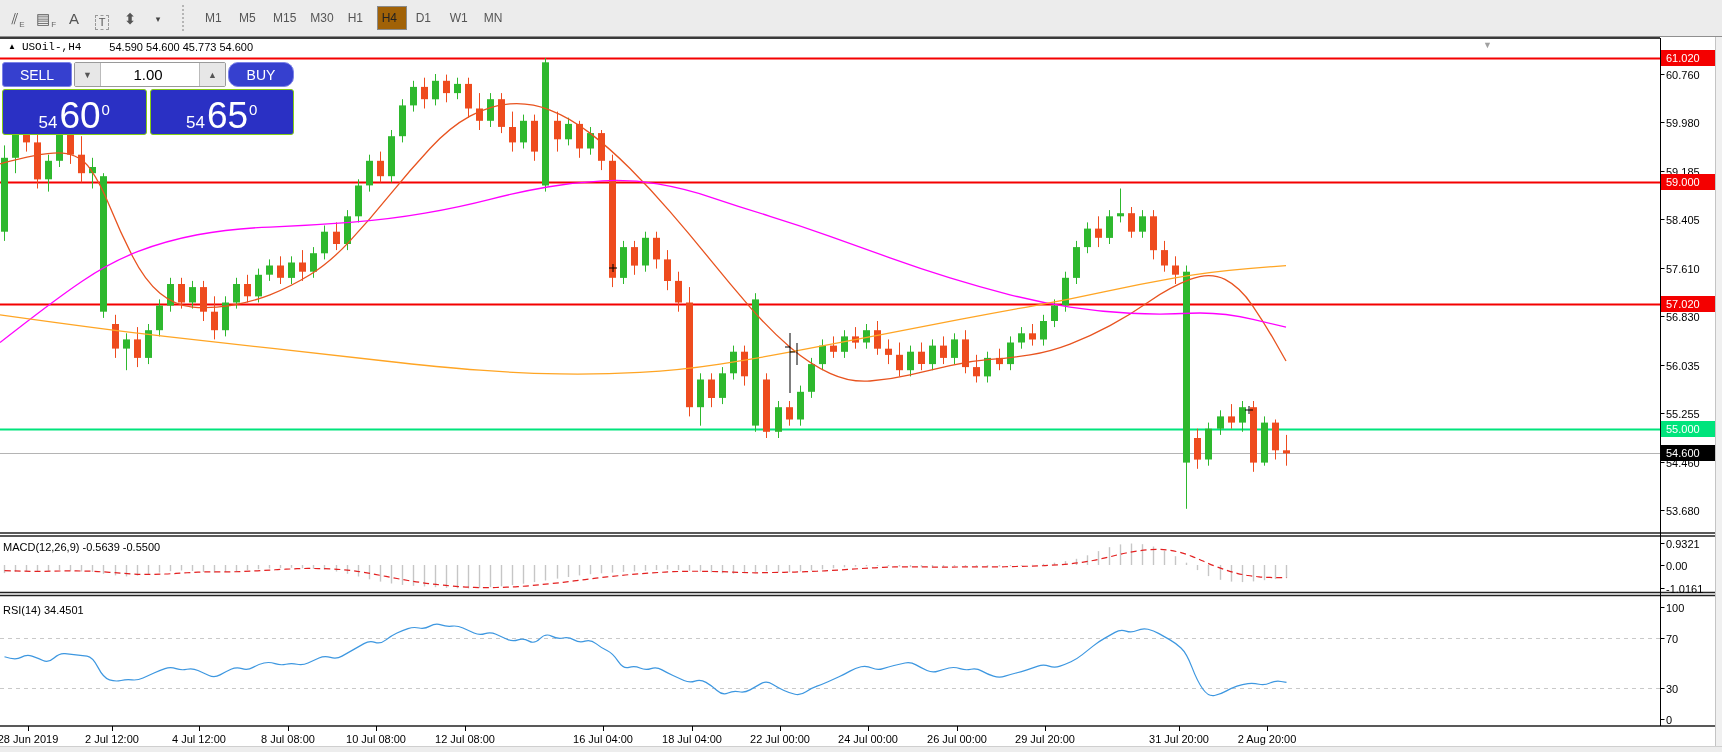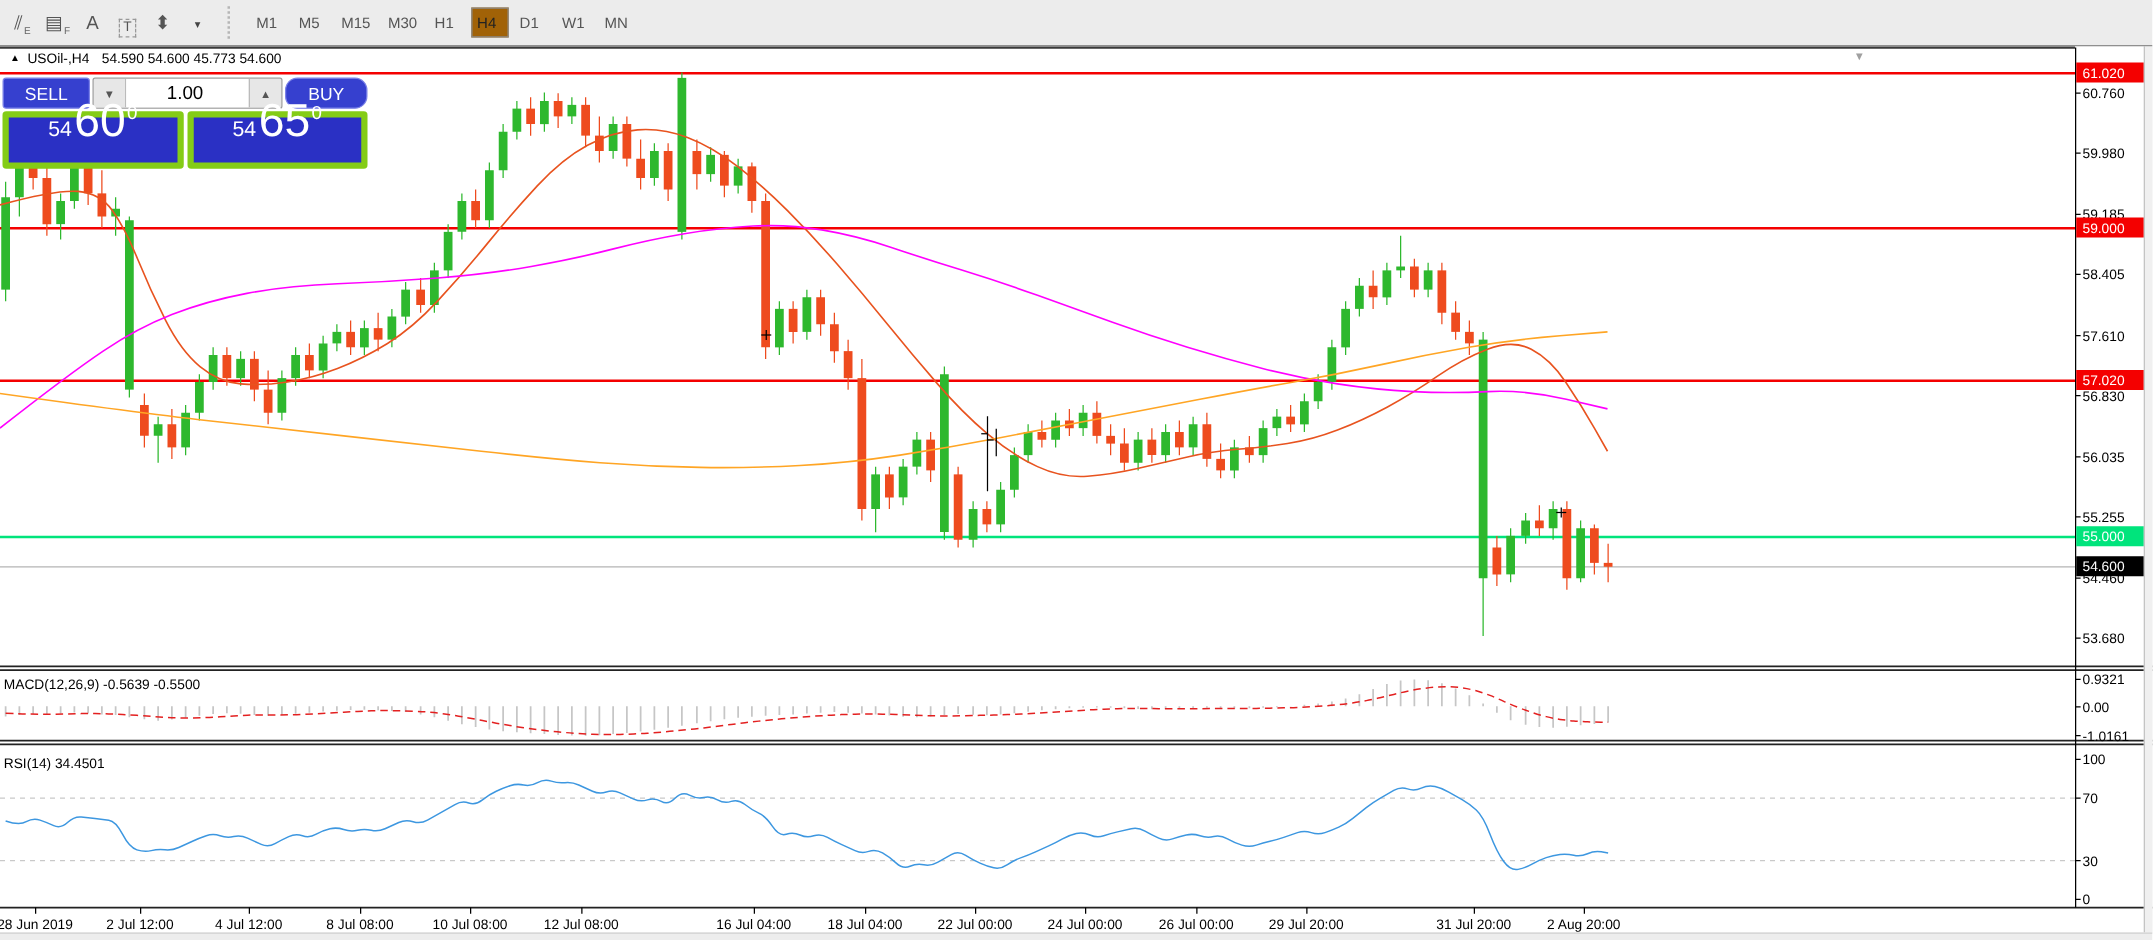--- a/index.html
+++ b/index.html
@@ -15,38 +15,38 @@
   .tool.boxed .g{border:1px dashed #999;font-size:11px;line-height:13px;padding:0 3px;}
   .tool.caret .g{font-size:9px;color:#444;}
   .tb-sep{width:8px;height:26px;margin:0 6px 0 10px;border-left:2px dotted #b5b5b5;}
   .tf{min-width:30px;height:24px;margin:0 2px;border:1px solid transparent;background:transparent;
       color:#555;font-size:12px;font-family:"Liberation Sans",sans-serif;text-align:left;padding:0 4px;}
   .tf.active{background:#a16207;border:1px solid #8a8a8a;color:#222;}
   
   .title-row{position:absolute;left:0;top:37px;width:1660px;height:15px;background:#fff;z-index:3;
              border-top:2px solid #3a3a3a;display:flex;align-items:center;font-size:11px;color:#000;}
   .title-row .tri{font-size:8px;margin:0 6px 0 8px;color:#000;}
-  .title-row .sym{margin-right:10px;}
+  .title-row .sym{margin-right:28px;font-family:Liberation Mono, monospace;}
   .scroll-marker{position:absolute;left:1483px;top:40px;font-size:9px;color:#a0a0a0;z-index:3;}
   
   .trade{position:absolute;left:2px;top:62px;width:292px;z-index:4;font-family:"Liberation Sans",sans-serif;}
   .trade .row1{display:flex;height:25px;gap:2px;}
   .btn-blue{background:#3640cf;border:1px solid #7b82e8;border-radius:3px;color:#fff;font-size:14px;
             display:flex;align-items:center;justify-content:center;}
   .sell-btn{flex:0 0 68px;}
   .buy-btn{flex:0 0 64px;border-radius:10px;}
   .vol{flex:1;display:flex;border:1px solid #9a9a9a;background:#fff;border-radius:2px;overflow:hidden;}
   .spin{width:26px;background:#e7e7e7;border:0;color:#555;font-size:9px;}
   .spin.dn{border-right:1px solid #bbb;}
   .spin.up{border-left:1px solid #bbb;}
   .vol input{flex:1;border:0;outline:none;text-align:center;font-size:15px;padding-right:6px;width:60px;
              font-family:"Liberation Sans",sans-serif;color:#000;}
   .trade .row2{display:flex;gap:3px;margin-top:2px;height:46px;}
-  .price-box{flex:1;background:#2a30c4;border:5px solid #84cc16;border-radius:3px;color:#fff;
-             display:flex;align-items:flex-end;justify-content:center;padding-bottom:16px;}
+  .price-box{flex:1;background:#2a30c4;border:1px solid #84cc16;border-radius:3px;color:#fff;
+             display:flex;align-items:flex-end;justify-content:center;padding-bottom:1px;}
   .price-box .small{font-size:17px;line-height:20px;margin-right:2px;}
   .price-box .big{font-size:37px;line-height:34px;font-weight:400;}
   .price-box .sup{font-size:15px;line-height:14px;position:relative;top:-16px;margin-left:1px;}
   
   #chart-svg{position:absolute;left:0;top:0;z-index:1;}
   .bottom-strip{position:absolute;left:0;top:746px;width:1722px;height:6px;background:#ededed;
                 border-top:1px solid #cfcfcf;z-index:2;}
   .v-scroll{position:absolute;left:1715px;top:37px;width:7px;height:709px;background:#f0f0f0;
             border-left:1px solid #c4c4c4;z-index:2;}
 </style>

